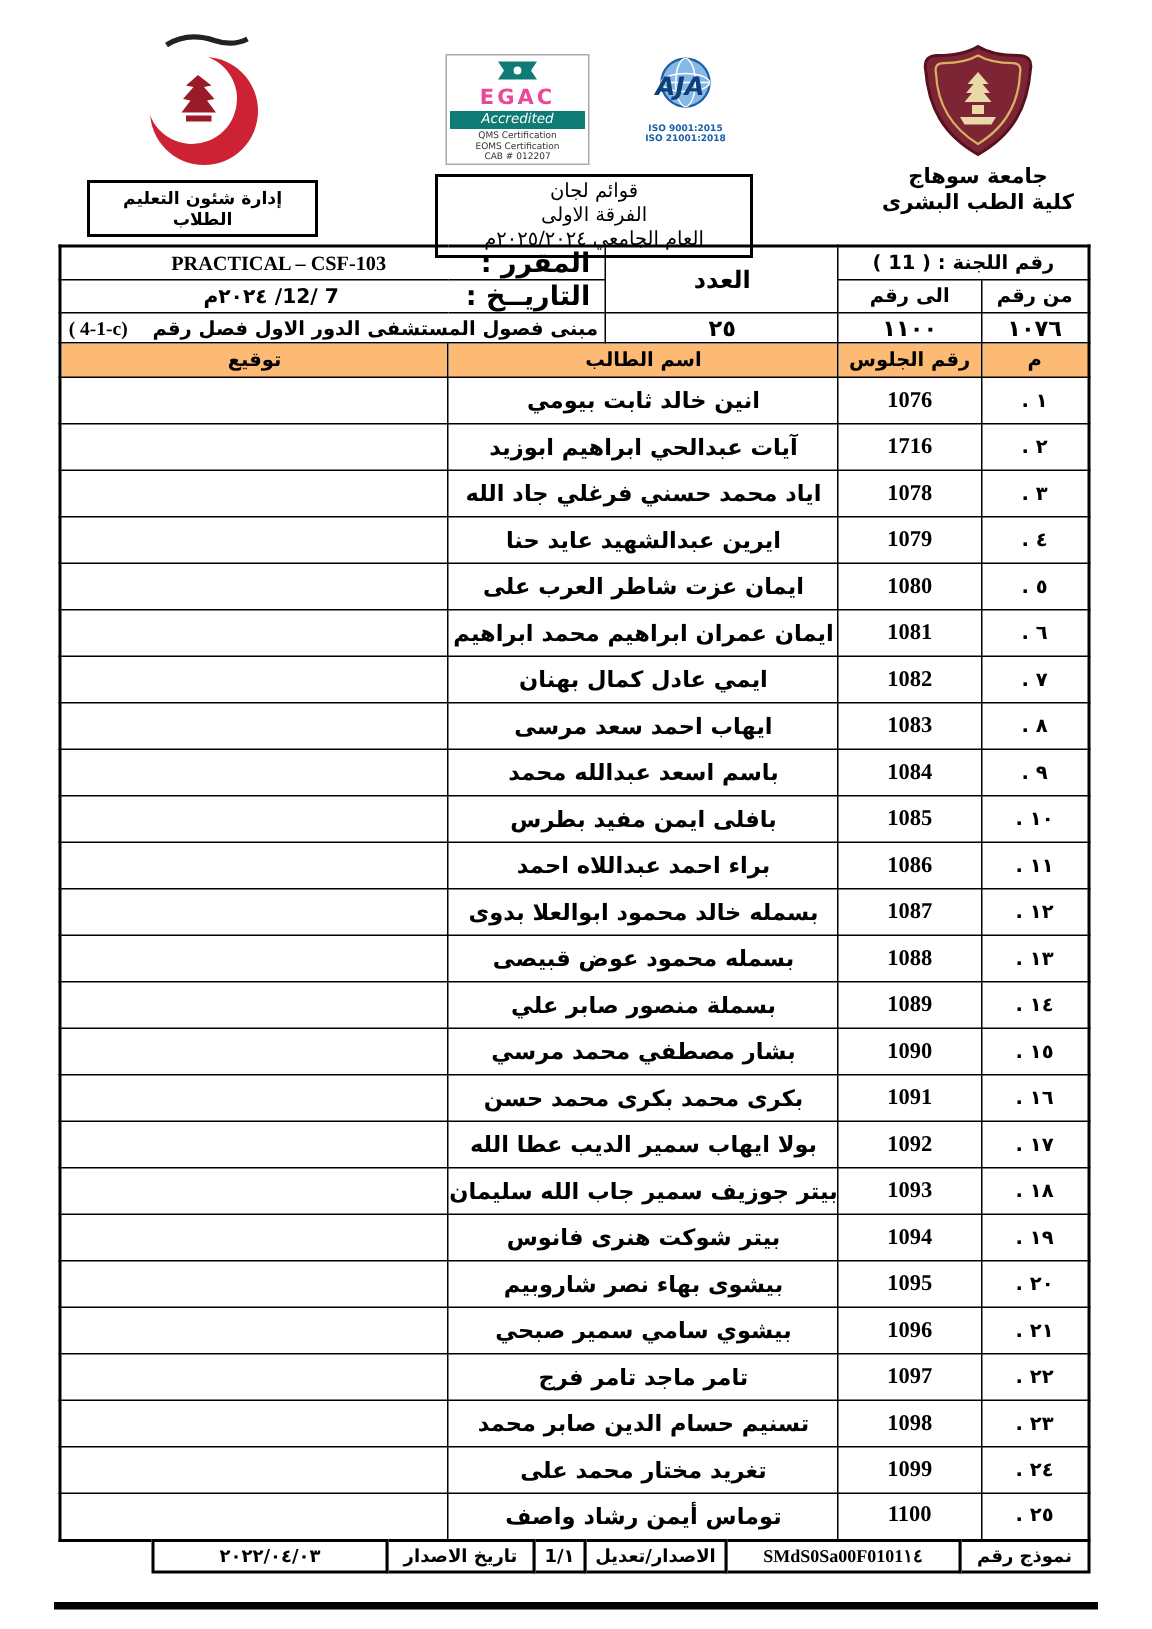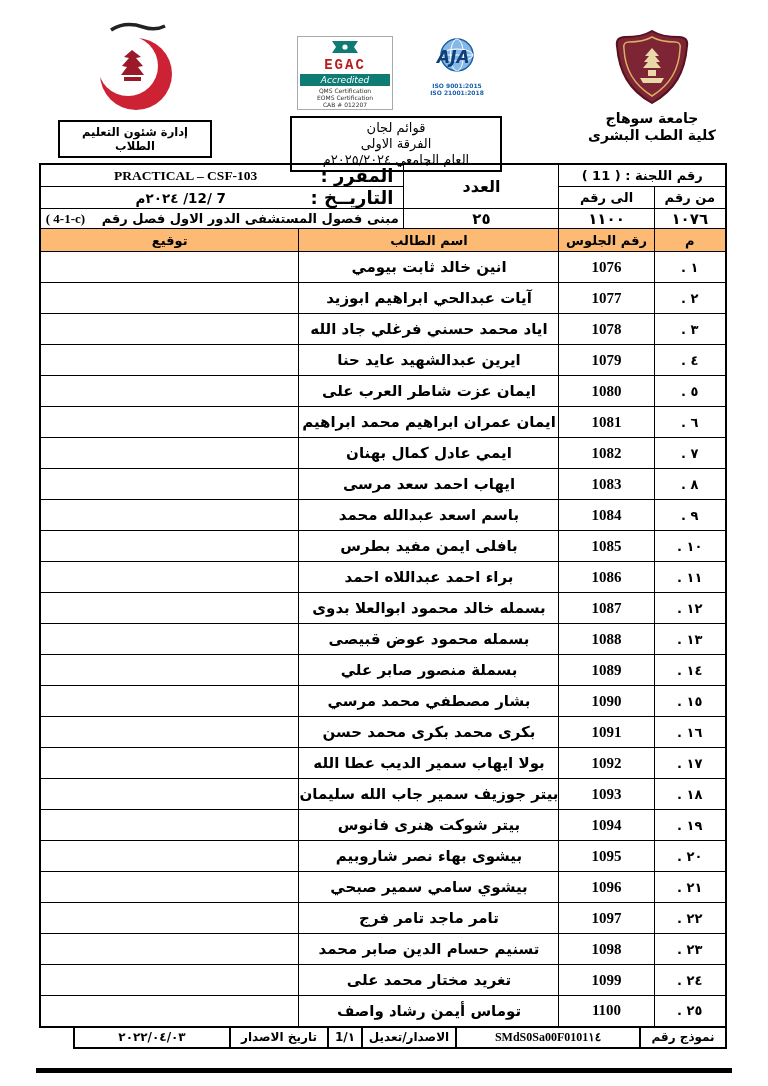--- a/index.html
+++ b/index.html
@@ -6,21 +6,21 @@
   html,body { background:#ffffff; }
   body { font-family:"DejaVu Sans", sans-serif; }
   .page { position:relative; width:768px; height:1086px; background:#fff; margin:0 auto; direction:rtl; overflow:hidden; }
 
   
   .hdr-uni { position:absolute; top:28px; right:30px; width:172px; text-align:center; }
   .uni-line { font-size:14px; font-weight:bold; line-height:17px; }
   .hdr-mid { position:absolute; top:36px; left:calc(50% + 12px); transform:translateX(-50%); width:212px; }
   .logo-row { display:flex; direction:ltr; justify-content:center; align-items:flex-start; gap:26px; }
   .egac { width:96px; text-align:center; border:1px solid #aaa; padding:2px 2px 1px; background:#fff; }
-  .egac-name { color:#b91c1c; font-weight:bold; font-size:14px; letter-spacing:2px; line-height:15px;font-family:Liberation Mono, monospace; }
+  .egac-name { color:#ec4899; font-weight:bold; font-size:14px; letter-spacing:2px; line-height:15px; }
   .egac-acc { background:#0e7c74; color:#fff; font-style:italic; font-size:9px; line-height:12px; margin:1px 0; }
   .egac-sm { font-size:6px; line-height:7px; color:#333; }
   .aja { width:76px; text-align:center; }
   .aja-sm { font-size:6px; line-height:7px; color:#1a5fa8; font-weight:bold; }
   .mid-box { border:2px solid #000; margin-top:6px; padding:2px 4px; text-align:center; font-weight:normal; font-size:13px; line-height:16px; }
   .hdr-admin { position:absolute; top:22px; left:50px; width:170px; text-align:center; }
   .admin-box { border:2px solid #000; font-size:11.5px; font-weight:bold; padding:3px 2px; margin:2px 8px 0; background:#fff; }
 
   
   .main-table { position:absolute; top:163px; right:41px; width:686px; border-collapse:collapse; border:2.5px solid #000; table-layout:fixed; }
@@ -39,21 +39,21 @@
   .thead-row th { background:#fdba74; height:23px; font-size:13px; font-weight:bold; text-align:center; vertical-align:middle; }
   .srow td { height:31px; vertical-align:middle; }
   .c-no { font-size:13px; font-weight:bold; text-align:center; }
   .c-seat { font-size:15px; font-weight:bold; text-align:center; direction:ltr; font-family:"Liberation Serif", serif; }
   .c-name { font-size:15px; font-weight:bold; text-align:center; }
 
   
   .footer { position:absolute; top:1026px; right:41px; display:flex; }
   .fcell { border:2px solid #000; height:23px; line-height:19px; text-align:center; font-weight:bold; font-size:12px; padding:0 3px; white-space:nowrap; background:#fff; }
   .fcell + .fcell { margin-right:-2px; }
-  .w-88{width:88px;} .w-186{width:186px;} .w-96{width:96px;} .w-36{width:36px;} .w-100{width:100px;} .w-158{width:158px;}
+  .w-88{width:88px;} .w-186{width:158px;} .w-96{width:96px;} .w-36{width:36px;} .w-100{width:100px;} .w-158{width:158px;}
   .bottom-bar { position:absolute; top:1068px; left:36px; width:696px; height:5px; background:#000; }
 </style>
 </head>
 <body>
 
 <div class="page">
 
   <div class="hdr-uni">
     <svg width="86" height="78" viewBox="0 0 86 78">
       <path d="M43 3 C51 8 60 9 70 9 C76 9 79 12 78 18 C76 44 66 62 43 75 C20 62 10 44 8 18 C7 12 10 9 16 9 C26 9 35 8 43 3 Z" fill="#7d2435" stroke="#56121f" stroke-width="2"></path>
@@ -160,21 +160,21 @@
 
     <tr class="srow">
       <td class="c-no">١ .</td>
       <td class="c-seat">1076</td>
       <td class="c-name" colspan="2">انين خالد ثابت بيومي</td>
       <td class="c-sig"></td>
     </tr>
 
     <tr class="srow">
       <td class="c-no">٢ .</td>
-      <td class="c-seat">1077</td>
+      <td class="c-seat">1716</td>
       <td class="c-name" colspan="2">آيات عبدالحي ابراهيم ابوزيد</td>
       <td class="c-sig"></td>
     </tr>
 
     <tr class="srow">
       <td class="c-no">٣ .</td>
       <td class="c-seat">1078</td>
       <td class="c-name" colspan="2">اياد محمد حسني فرغلي جاد الله</td>
       <td class="c-sig"></td>
     </tr>

